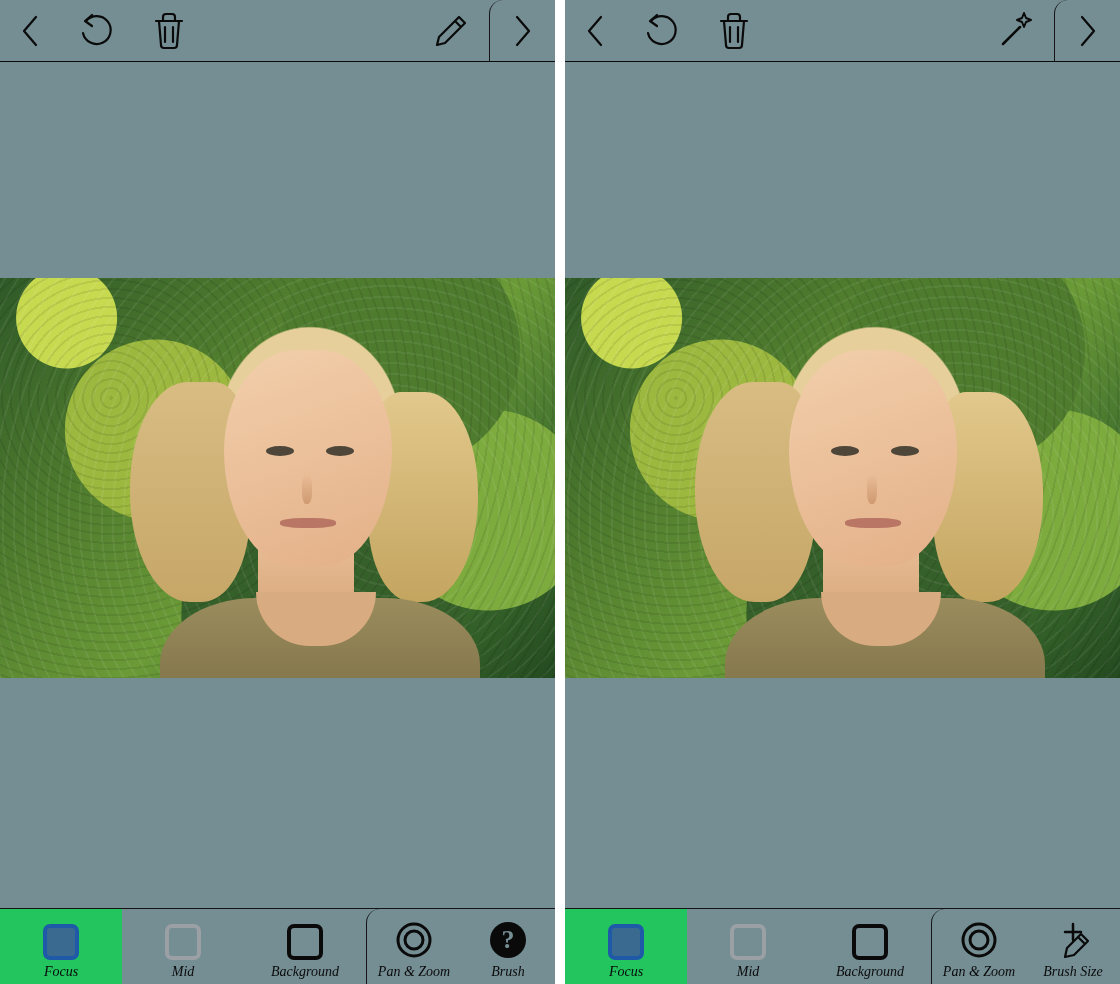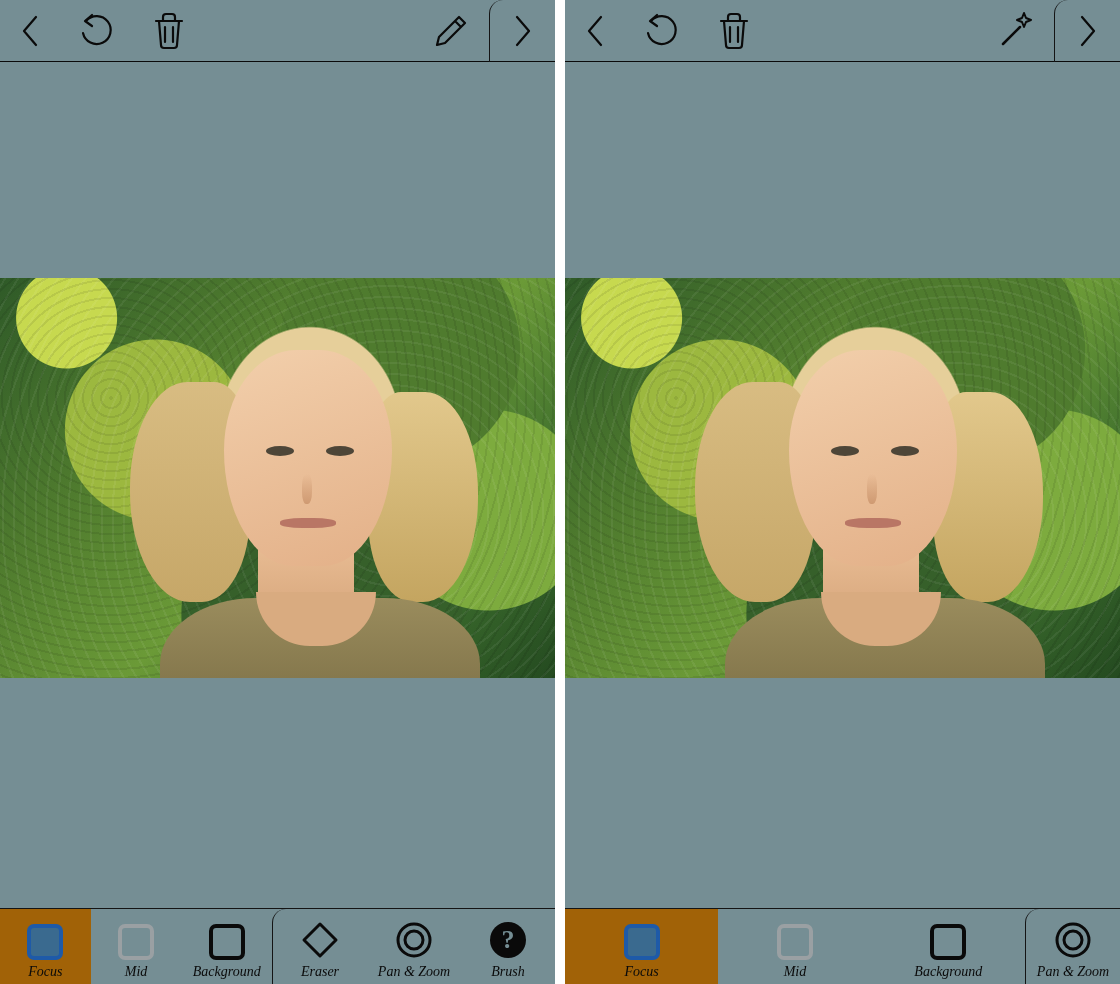--- a/index.html
+++ b/index.html
@@ -42,21 +42,21 @@
   .eyeL{left:42px}.eyeR{left:102px}
   .nose{position:absolute;left:78px;top:124px;width:10px;height:30px;background:linear-gradient(180deg,transparent,#cf9a72);border-radius:40%}
   .mouth{position:absolute;left:56px;top:168px;width:56px;height:10px;background:#b97665;border-radius:40%}
   .neck{position:absolute;left:258px;top:270px;width:96px;height:70px;background:linear-gradient(180deg,#e7bb92,#d8a77d)}
   .shirt{position:absolute;left:160px;top:320px;width:320px;height:110px;background:linear-gradient(180deg,#9a8c5d,#7e7147);border-radius:30% 30% 0 0/60% 60% 0 0}
   .shirt::before{content:"";position:absolute;left:96px;top:-6px;width:120px;height:54px;background:#d9ab80;border-radius:0 0 60px 60px}
   
   .bottom{height:76px;display:flex;align-items:stretch;position:relative;border-top:1px solid #141414;background:#758e94}
   .bi{flex:1;display:flex;flex-direction:column;align-items:center;justify-content:flex-end;padding-bottom:4px;gap:4px;cursor:pointer}
   .bi .lbl{font-size:14px;font-style:italic;color:#0a0a0a;white-space:nowrap}
-  .bi.sel{background:#a16207}
+  .bi.sel{background:#22c55e}
   .sq{width:36px;height:36px;border-radius:7px}
   .sq.blue{border:4px solid #1e5aa8;background:#3a6a8f}
   .sq.grey{border:4px solid #9aa0a3}
   .sq.black{border:4px solid #0a0a0a}
   .tool-group{display:flex;flex:0 0 auto;border-left:1px solid #141414;border-top-left-radius:14px}
   .tool-group .bi{width:94px;flex:0 0 94px}
   .layer-group{display:flex;flex:1}
   .layer-group .bi{flex:1}
   svg{display:block}
 </style>
@@ -122,26 +122,20 @@
           <div class="lbl">Mid</div>
         </div>
         <div class="bi">
           <div class="sq black"></div>
           <div class="lbl">Background</div>
         </div>
       </div>
       <div class="tool-group">
         <div class="bi">
           <svg width="40" height="40" viewBox="0 0 40 40">
-              <path d="M20 4 L36 20 L20 36 L4 20 Z" fill="none" stroke="#0a0a0a" stroke-width="3" stroke-linejoin="round"></path>
-            </svg>
-          <div class="lbl">Eraser</div>
-        </div>
-        <div class="bi">
-          <svg width="40" height="40" viewBox="0 0 40 40">
               <circle cx="20" cy="20" r="16" fill="none" stroke="#0a0a0a" stroke-width="3"></circle>
               <circle cx="20" cy="20" r="9" fill="none" stroke="#0a0a0a" stroke-width="3"></circle>
             </svg>
           <div class="lbl">Pan &amp; Zoom</div>
         </div>
         <div class="bi">
           <svg width="40" height="40" viewBox="0 0 40 40">
               <circle cx="20" cy="20" r="18" fill="#0a0a0a"></circle>
               <text x="20" y="28" text-anchor="middle" font-size="26" font-weight="bold" fill="#758e94" font-family="Georgia">?</text>
             </svg>
@@ -216,17 +210,25 @@
         </div>
       </div>
       <div class="tool-group">
         <div class="bi">
           <svg width="40" height="40" viewBox="0 0 40 40">
               <circle cx="20" cy="20" r="16" fill="none" stroke="#0a0a0a" stroke-width="3"></circle>
               <circle cx="20" cy="20" r="9" fill="none" stroke="#0a0a0a" stroke-width="3"></circle>
             </svg>
           <div class="lbl">Pan &amp; Zoom</div>
         </div>
+        <div class="bi">
+          <svg width="40" height="40" viewBox="0 0 40 40">
+            <line x1="20" y1="4" x2="20" y2="20" stroke="#0a0a0a" stroke-width="2.5" stroke-linecap="round"></line>
+            <line x1="12" y1="12" x2="28" y2="12" stroke="#0a0a0a" stroke-width="2.5" stroke-linecap="round"></line>
+            <path d="M28 14l7 7-14 14-9 2 2-9 14-14zM25 17l7 7" fill="none" stroke="#0a0a0a" stroke-width="2.2" stroke-linejoin="round"></path>
+          </svg>
+          <div class="lbl">Brush Size</div>
+        </div>
       </div>
     </div>
   </div>
 
 </div>
 
 </body></html>

